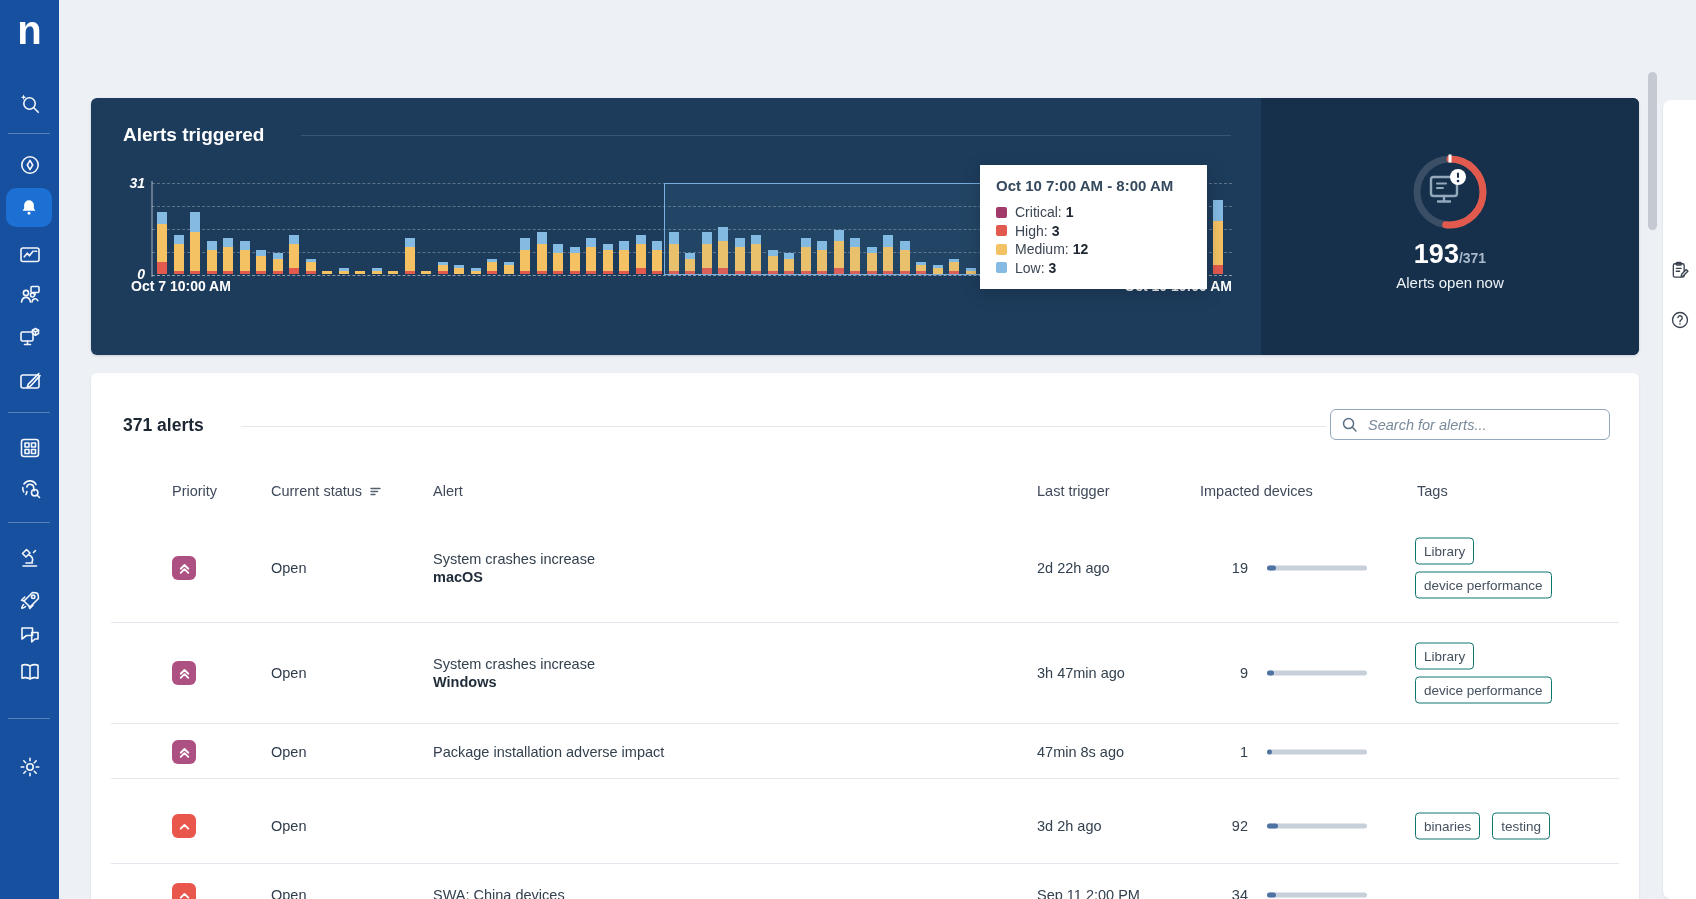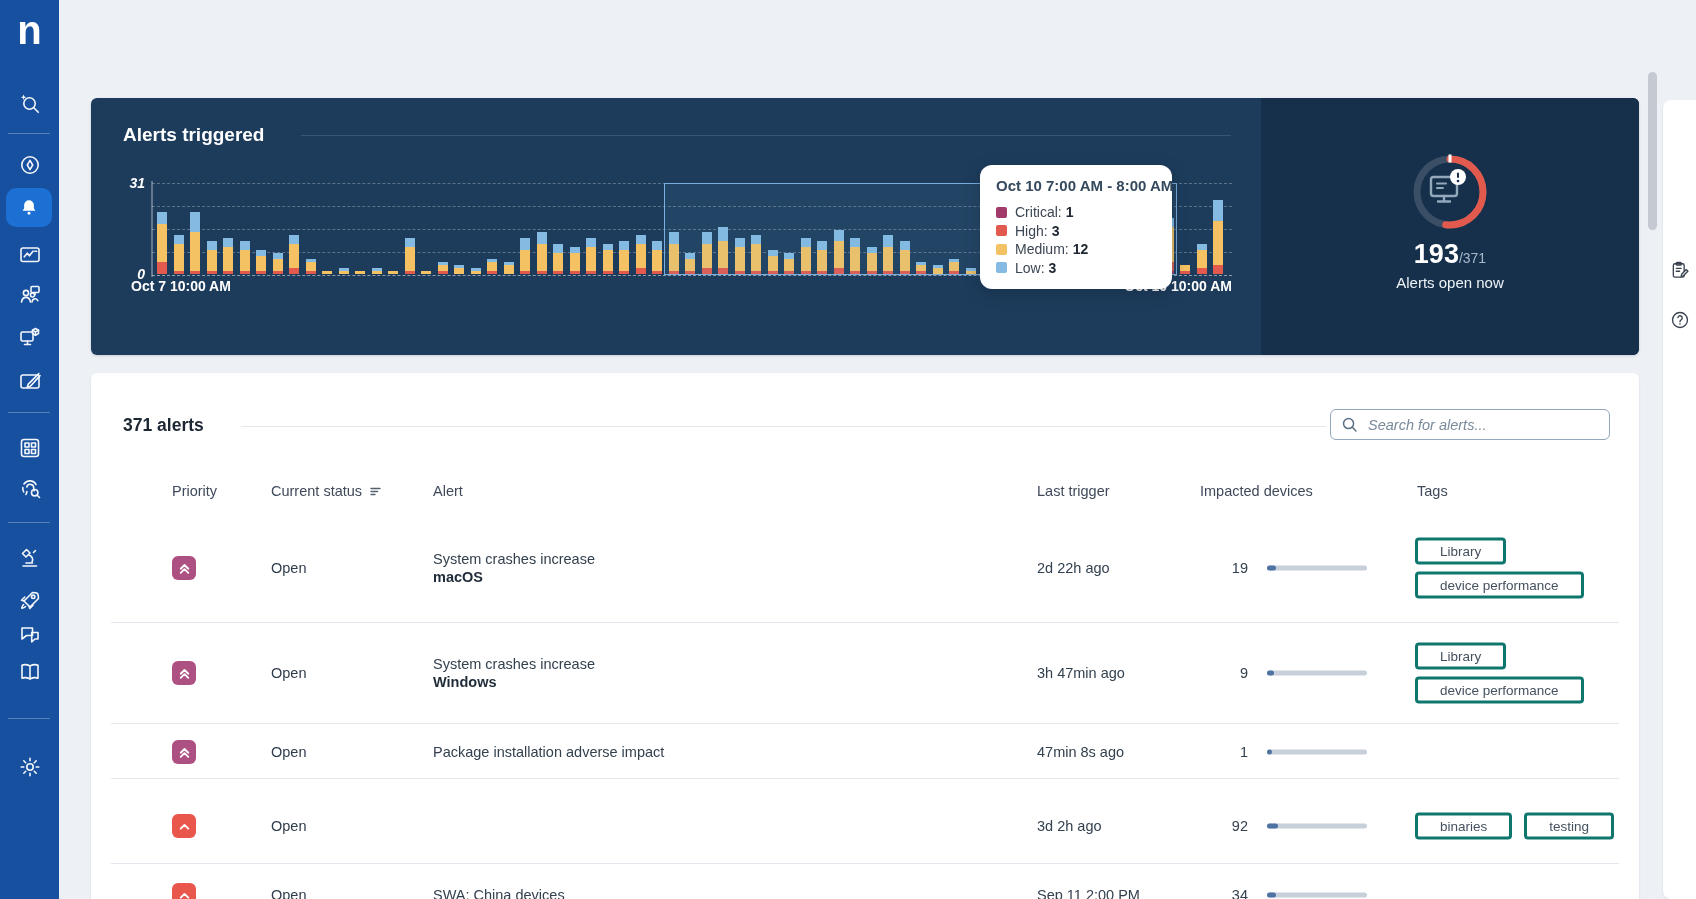--- a/index.html
+++ b/index.html
@@ -37,33 +37,33 @@
   .gline.base{border-top:1px dashed rgba(255,255,255,.5);}
   .yaxis{position:absolute;left:-1px;top:-2px;width:2px;height:96px;background:#64798f;}
   .bar{position:absolute;bottom:1px;width:10px;display:flex;flex-direction:column-reverse;z-index:1;cursor:pointer;}
   .bar i{display:block;width:100%;}
   .sel-overlay{position:absolute;left:512px;top:0;width:513px;height:92px;border:1px solid #79aede;
                background:rgba(121,174,222,.08);z-index:2;}
   .legend{position:absolute;left:61px;top:198px;width:1080px;display:flex;justify-content:center;gap:40px;
           font-size:14px;color:#fff;}
   .lg-item{display:flex;align-items:center;gap:9px;cursor:pointer;}
   .lg-item i{width:13px;height:13px;border-radius:3px;display:inline-block;}
-  .tooltip{position:absolute;left:889px;top:67px;width:192px;background:#fff;border-radius:12px;padding:12px 16px;
+  .tooltip{position:absolute;left:889px;top:67px;width:227px;background:#fff;border-radius:0;padding:12px 16px;
            box-shadow:0 4px 16px rgba(15,25,40,.3);z-index:6;}
   .tt-title{font-size:15px;font-weight:700;color:#35495e;margin-bottom:9px;white-space:nowrap;}
   .tt-row{display:flex;align-items:center;font-size:14px;color:#3c4653;line-height:18.5px;white-space:nowrap;}
   .tt-row i{width:11px;height:11px;border-radius:2px;margin-right:8px;display:inline-block;}
   .tt-row b{margin-left:4px;color:#202833;}
 
   
   .gauge-panel{position:absolute;left:1170px;top:0;width:378px;height:257px;background:#16304c;
                display:flex;justify-content:center;gap:10px;}
   .gauge{width:165px;display:flex;flex-direction:column;align-items:center;margin-top:52px;}
   .gauge-num{margin-top:5px;color:#fff;font-size:27px;font-weight:700;line-height:30px;}
-  .gauge-num span{font-size:14px;font-weight:400;color:#a9b9cc;}
+  .gauge-num span{font-size:14px;font-weight:700;color:#a9b9cc;}
   .gauge-label{margin-top:1px;font-size:15px;color:#eef3f8;}
 
   
   .table-card{position:absolute;left:91px;top:373px;width:1548px;height:560px;background:#fff;border-radius:6px;
               box-shadow:0 1px 3px rgba(16,24,40,.08);z-index:5;}
   .tc-title{position:absolute;left:32px;top:42px;font-size:17.5px;font-weight:700;color:#1c2733;}
   .tc-title-line{position:absolute;left:150px;top:53px;width:1085px;height:1px;background:#e4e8ee;}
   .search-box{position:absolute;left:1239px;top:36px;width:280px;height:31px;border:1px solid #93a7bd;border-radius:6px;
               background:#fff;display:flex;align-items:center;padding:0 10px;gap:8px;}
   .search-box input{border:none;outline:none;flex:1;font-size:14.5px;font-style:italic;color:#3c4855;
@@ -81,21 +81,21 @@
   .cell.status{left:180px;color:#2f3c4b;}
   .cell.alert{left:342px;line-height:18px;}
   .cell.alert .a1{display:block;color:#33414f;}
   .cell.alert .a2{display:block;font-weight:700;color:#1f2b38;}
   .cell.trig{left:946px;}
   .cell.dev{left:1097px;width:60px;text-align:right;}
   .cell.prog{left:1176px;width:100px;height:5px;background:#c6cfda;border-radius:3px;}
   .cell.prog i{display:block;height:5px;background:#4e73a3;border-radius:3px;}
   .cell.tags{left:1324px;display:flex;gap:12px;}
   .cell.tags.stacked{flex-direction:column;gap:7px;align-items:flex-start;}
-  .chip{display:inline-flex;align-items:center;height:27px;padding:0 22px;border:3px solid #0f766e;border-radius:4px;
+  .chip{display:inline-flex;align-items:center;height:27px;padding:0 8px;border:1px solid #0f766e;border-radius:4px;
         background:#fff;font-size:13.5px;color:#45515f;cursor:pointer;white-space:nowrap;}
 
   
   .scroll-thumb{position:absolute;left:1648px;top:72px;width:9px;height:158px;border-radius:5px;background:#c5cad2;z-index:25;cursor:pointer;}
   .right-rail{position:absolute;left:1663px;top:100px;width:33px;height:799px;background:#fff;border-radius:8px 0 0 8px;
               box-shadow:0 1px 3px rgba(16,24,40,.08);z-index:24;}
   .rail-btn{position:absolute;left:50%;transform:translateX(-50%);background:none;border:none;padding:0;cursor:pointer;}
 </style>
 </head>
 <body>

